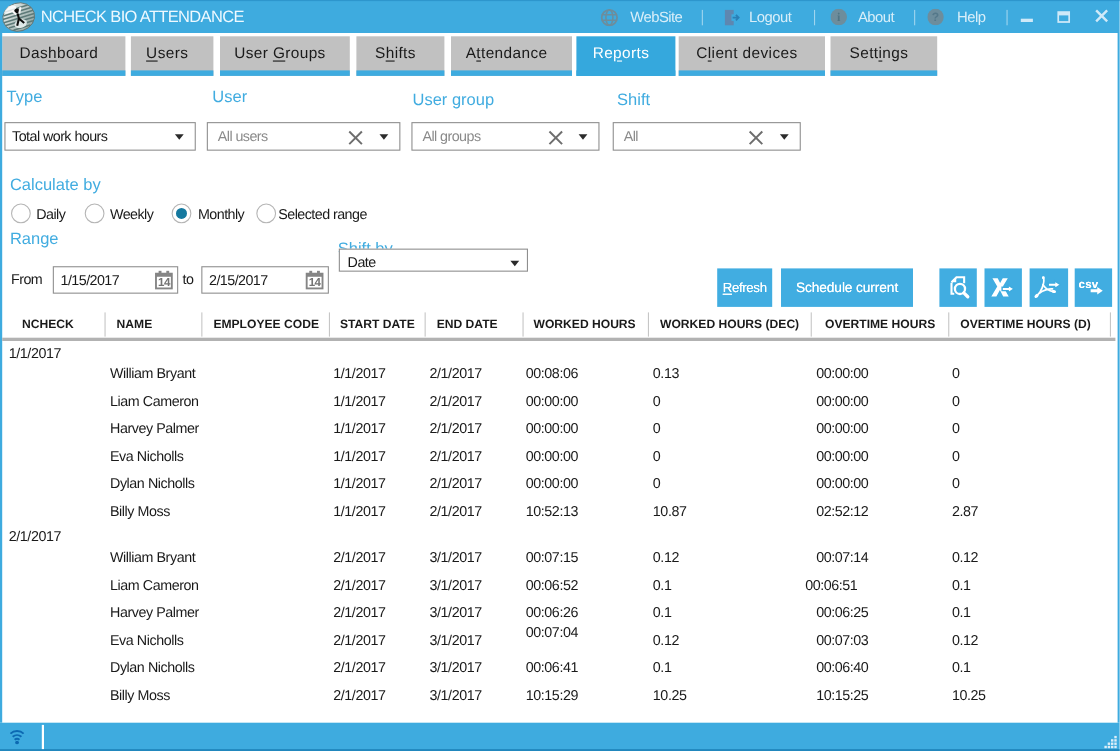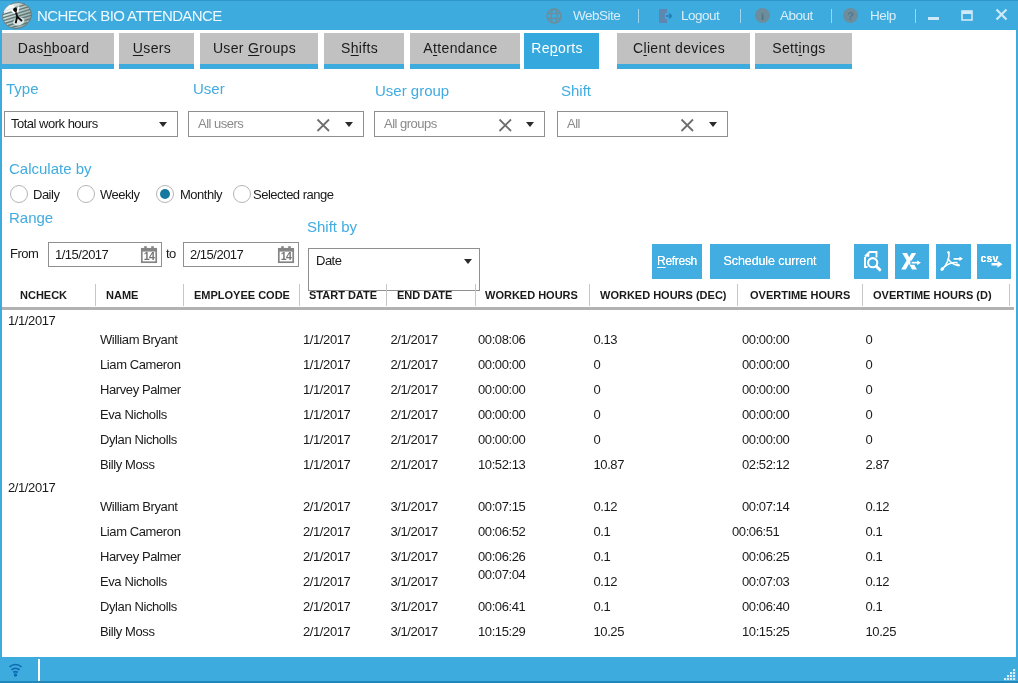--- a/index.html
+++ b/index.html
@@ -110,21 +110,21 @@
 </svg>
 <svg class="abs" style="left:995px;top:8px" width="13" height="13" viewBox="0 0 13 13">
   <path d="M1.5 1.5 L11.5 11.5 M11.5 1.5 L1.5 11.5" stroke="#cfe9f8" stroke-width="2.2"></path>
 </svg>
 
 <div class="abs tab" style="left:2px;width:112px">Das<u>h</u>board</div>
 <div class="abs tab" style="left:119px;width:75px"><u>U</u>sers</div>
 <div class="abs tab" style="left:200px;width:118px">User <u>G</u>roups</div>
 <div class="abs tab" style="left:324px;width:80px">S<u>h</u>ifts</div>
 <div class="abs tab" style="left:410px;width:110px">A<u>t</u>tendance</div>
-<div class="abs tab active" style="left:524px;width:75px">Re<u>p</u>orts</div>
+<div class="abs tab active" style="left:524px;width:90px">Re<u>p</u>orts</div>
 <div class="abs tab" style="left:617px;width:133px">C<u>l</u>ient devices</div>
 <div class="abs tab" style="left:755px;width:97px">Sett<u>i</u>ngs</div>
 
 <div class="abs vborder" style="left:0px"></div>
 <div class="abs vborder" style="left:1016px"></div>
 
 <div class="abs blabel" style="left:6px;top:81px">Type</div>
 <div class="abs blabel" style="left:193px;top:81px">User</div>
 <div class="abs blabel" style="left:375px;top:83px">User group</div>
 <div class="abs blabel" style="left:561px;top:83px">Shift</div>
@@ -183,21 +183,21 @@
 <div class="abs combo" style="left:183px;top:242px;width:116px;height:25px">
   <div class="abs ctext" style="left:6px">2/15/2017</div>
   <svg class="abs" style="right:2px;top:2px" width="20" height="20" viewBox="0 0 20 20">
     <rect x="2.8" y="3.8" width="14.4" height="13.4" fill="none" stroke="#858585" stroke-width="1.7"></rect>
     <rect x="2.8" y="3.8" width="14.4" height="2.8" fill="#858585"></rect>
     <rect x="5.2" y="1.2" width="2.6" height="4.2" fill="#858585"></rect>
       <rect x="12.2" y="1.2" width="2.6" height="4.2" fill="#858585"></rect>
     <text x="10" y="15.4" font-size="10.5" font-weight="bold" fill="#737373" text-anchor="middle" letter-spacing="-0.5">14</text>
   </svg>
 </div>
-<div class="abs combo" style="left:308px;top:248px;width:172px;height:43px">
+<div class="abs combo" style="left:308px;top:226px;width:172px;height:21px">
   <div class="abs ctext" style="left:7px">Date</div>
   <div class="abs darr" style="right:7px;top:10px"></div>
 </div>
 
 <div class="abs bbtn" style="left:652px;width:50px;font-size:12px;letter-spacing:-0.3px"><u>R</u>efresh</div>
 <div class="abs bbtn" style="left:710px;width:120px">Schedule current report</div>
 <div class="abs bbtn" style="left:854px;width:34px">
   <svg width="34" height="35" viewBox="0 0 34 35" style="display:block">
     <path d="M11 12.5 L15.5 8 H22.5 V13.5 M11 13 V23 H13.5" fill="none" stroke="#fff" stroke-width="1.9"></path>
     <path d="M11 12.7 L15.3 12.7 L15.3 8.3 Z" fill="#fff"></path>

